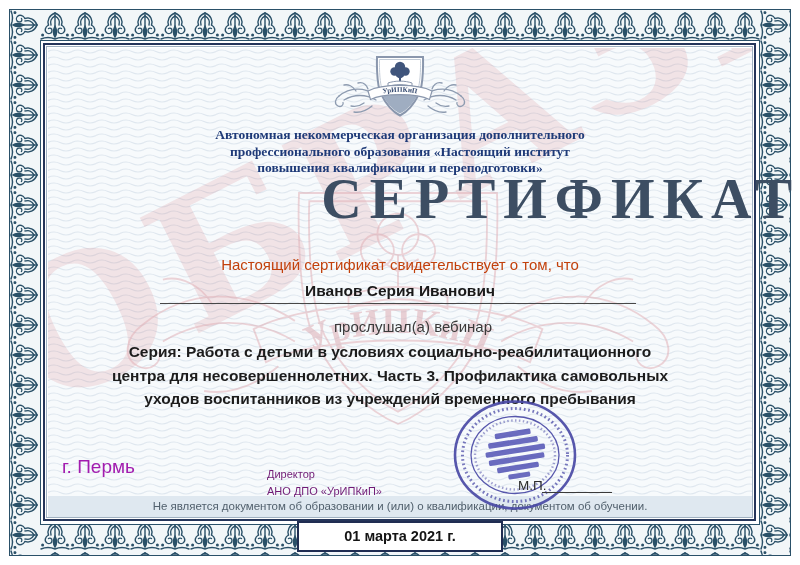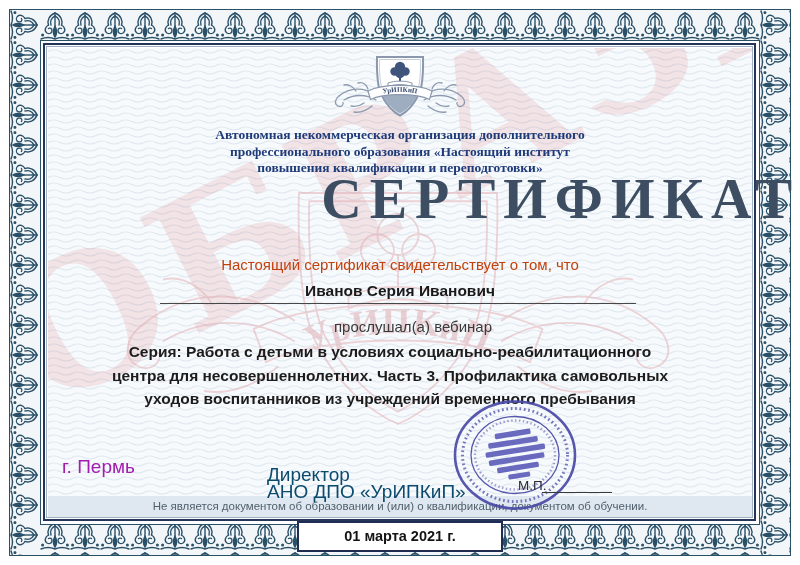--- a/index.html
+++ b/index.html
@@ -35,22 +35,22 @@
              font-size:15px;color:#c2410c;}
   .recipient{position:absolute;left:0;top:282px;width:100%;text-align:center;
              font-size:15.5px;font-weight:700;color:#191919;}
   .name-line{position:absolute;left:160px;top:303px;width:476px;
              border-top:1.5px solid #474747;}
   .action{position:absolute;left:13px;top:318px;width:100%;text-align:center;
           font-size:15px;color:#3a3a3a;}
   .course{position:absolute;left:100px;top:340px;width:580px;text-align:center;
           font-size:15.5px;font-weight:700;line-height:23.5px;color:#1c1c1c;}
   .city{position:absolute;left:62px;top:456px;font-size:19px;color:#a21caf;}
-  .director{position:absolute;left:267px;top:466px;font-size:19px;
-            line-height:17px;color:#0c4a6e;}
+  .director{position:absolute;left:267px;top:466px;font-size:11px;
+            line-height:17px;color:#701a75;}
   .mp{position:absolute;left:518px;top:478px;font-size:13.5px;color:#2b2b2b;text-align:right;}
   .sig-line{position:absolute;left:542px;top:492px;width:70px;
             border-top:1.5px solid #3a3a3a;}
   .disclaimer{position:absolute;left:0;bottom:0;width:100%;height:21px;
               background:#dfe8f0;text-align:center;font-size:11.5px;
               line-height:21px;color:#51606d;}
   .date-box{position:absolute;left:297px;top:521px;width:202px;height:27px;
             background:#ffffff;border:2px solid #202d52;text-align:center;
             font-size:14.5px;font-weight:700;line-height:27px;color:#141414;z-index:6;}
   .stamp{position:absolute;left:452px;top:398px;opacity:.92;}

